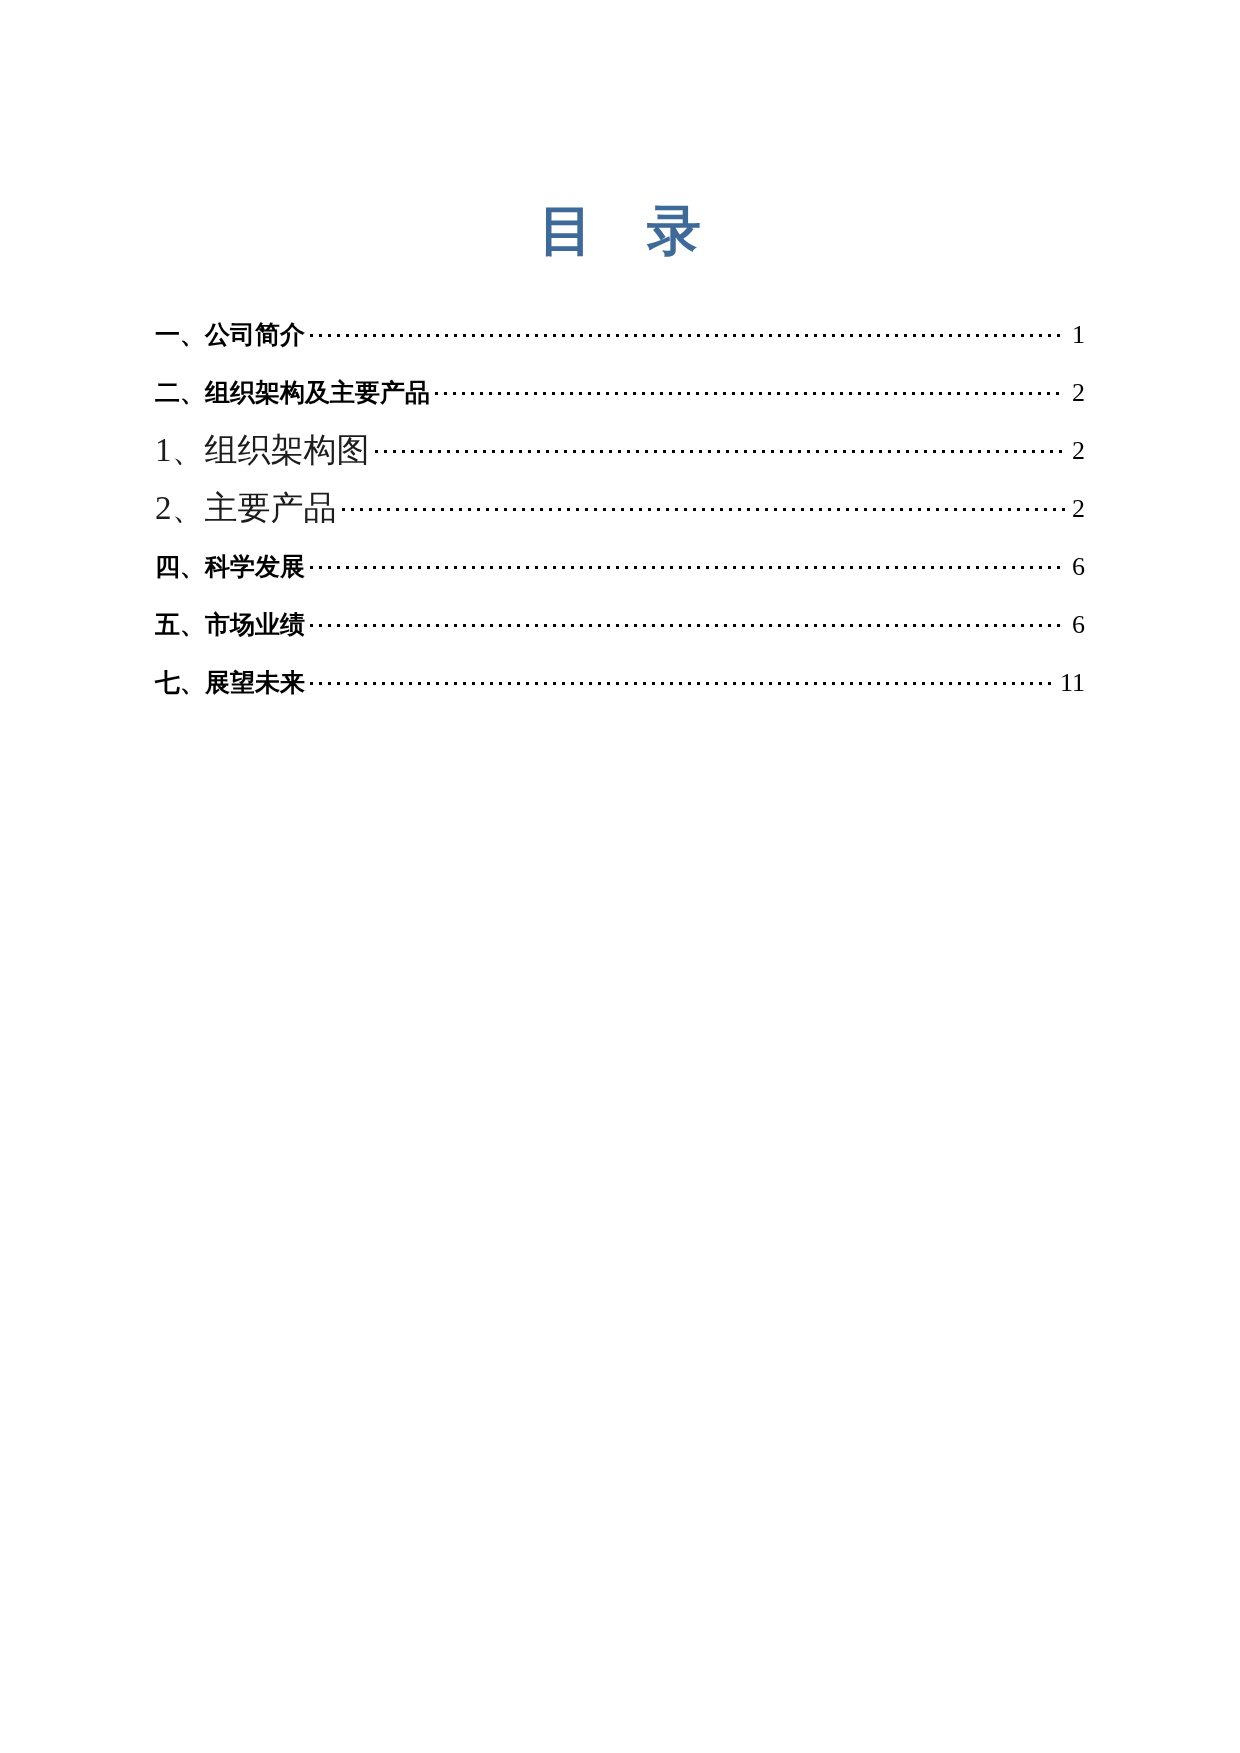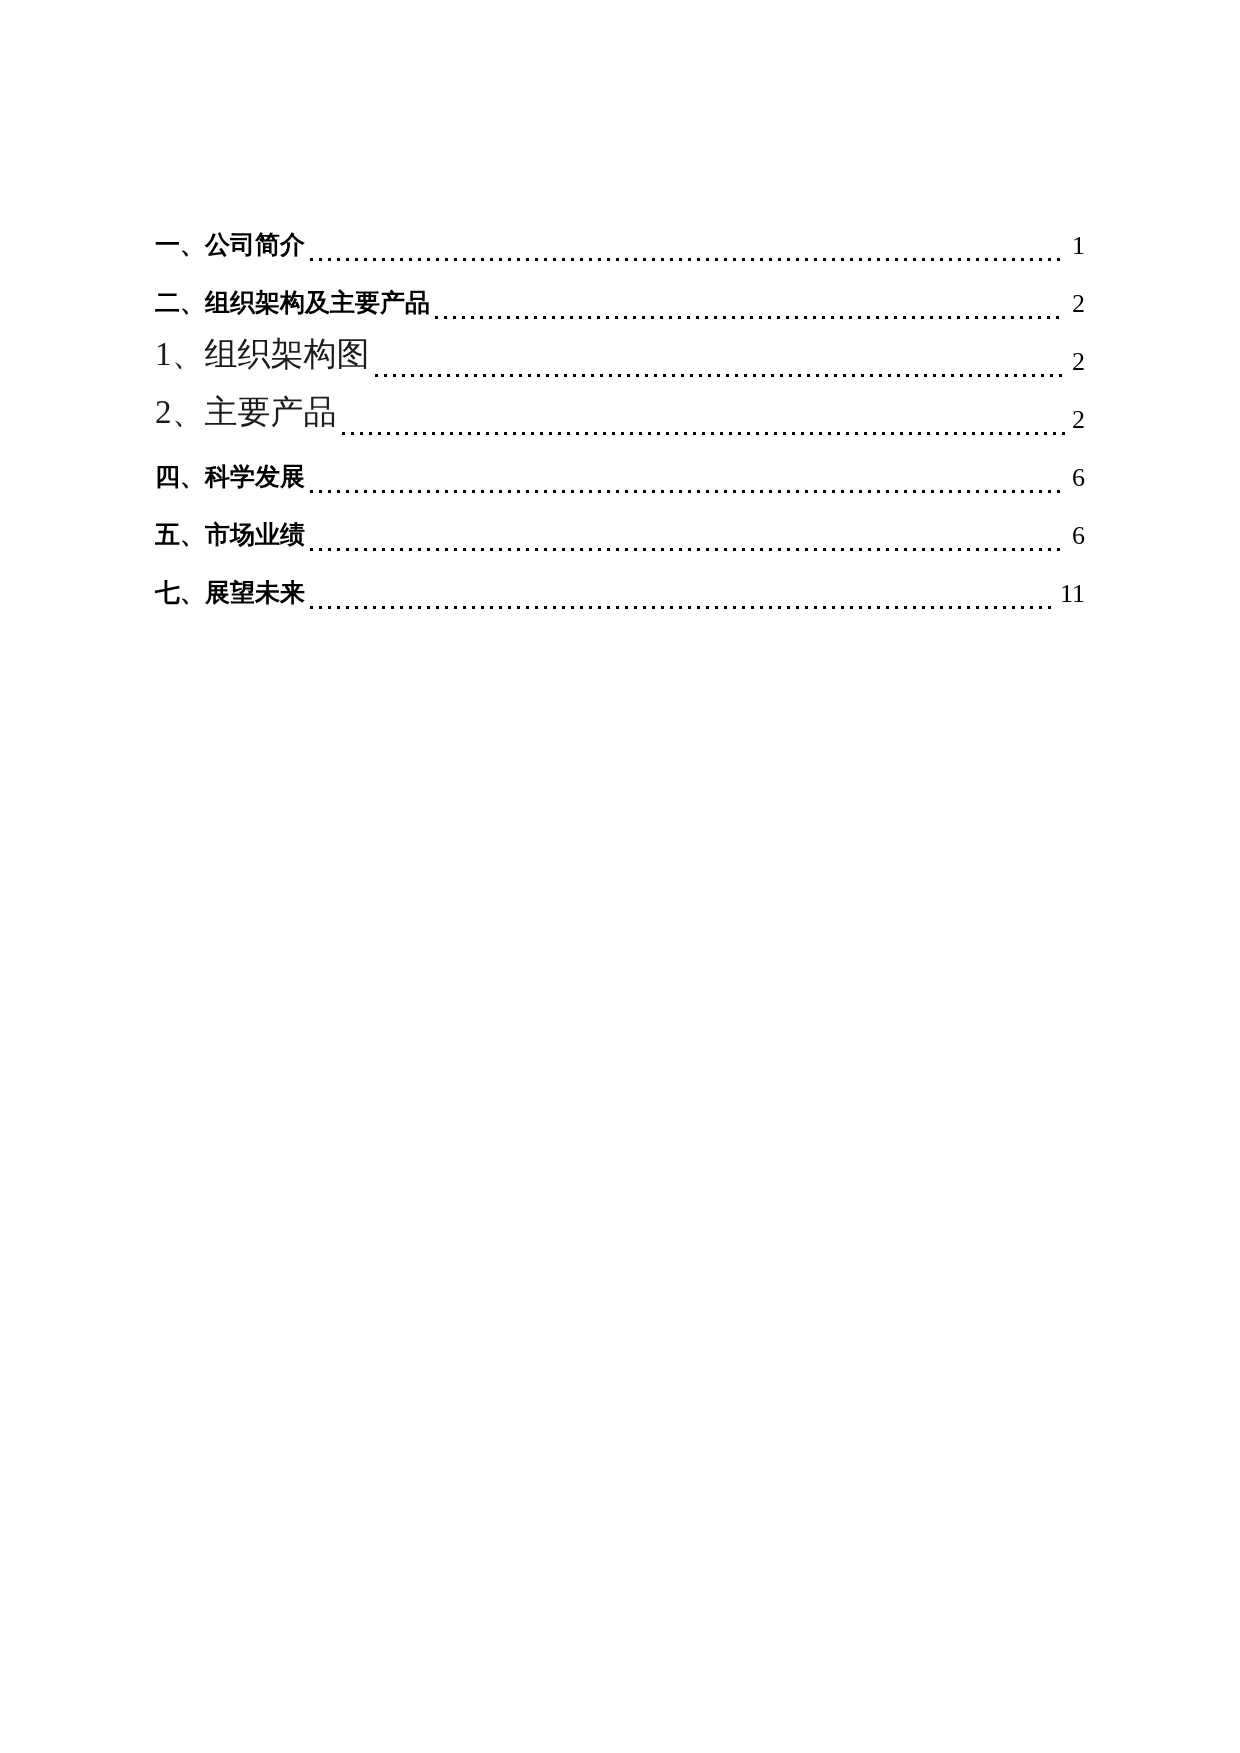--- a/index.html
+++ b/index.html
@@ -23,21 +23,21 @@
     font-weight: 700;
     font-size: 54px;
     line-height: 1.05;
     color: #3E6A99;
   }
   .toc {
     width: 100%;
   }
   .toc-row {
     display: flex;
-    align-items: flex-end;
+    align-items: center;
     height: 58px;
     cursor: pointer;
   }
   .toc-label {
     white-space: nowrap;
     padding-right: 5px;
     color: #000000;
   }
   .level-heading .toc-label {
     font-family: "Liberation Sans", "DejaVu Sans", sans-serif;
@@ -64,20 +64,21 @@
     font-weight: 400;
     font-size: 26px;
     color: #000000;
     white-space: nowrap;
   }
 </style>
 </head>
 <body>
 
 <div class="page" style="background: rgb(255, 255, 255);">
+  <h1 class="doc-title" style="color: rgb(62, 106, 153);">目　录</h1>
 
   <div class="toc" id="toc">
   <div class="toc-row level-heading">
     <span class="toc-label">一、公司简介</span>
     <span class="toc-dots"></span>
     <span class="toc-page">1</span>
   </div>
 
   <div class="toc-row level-heading">
     <span class="toc-label">二、组织架构及主要产品</span>

